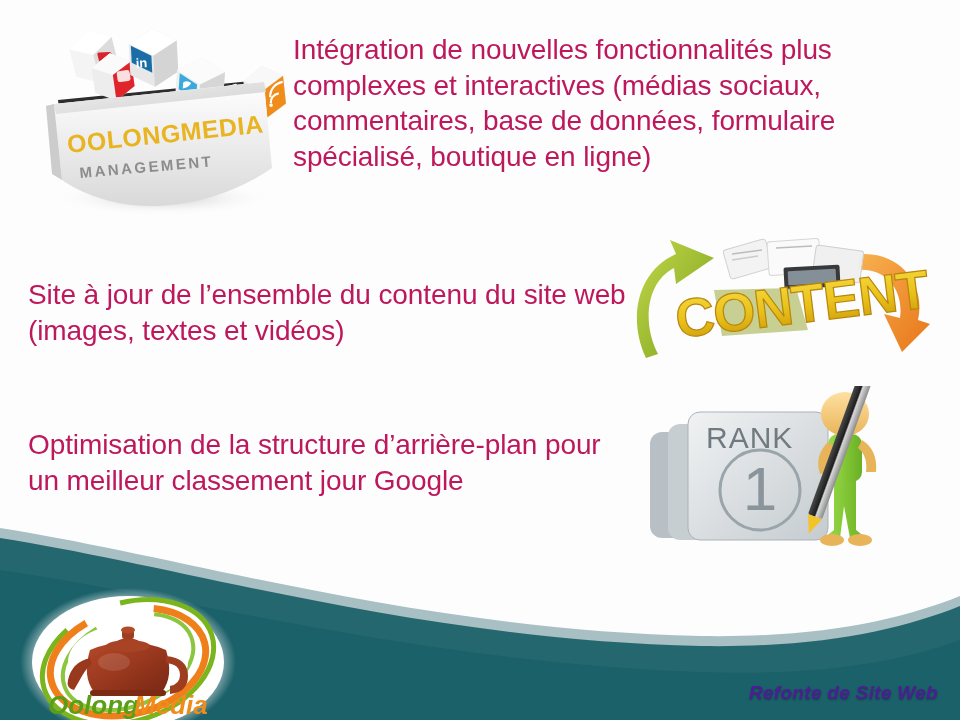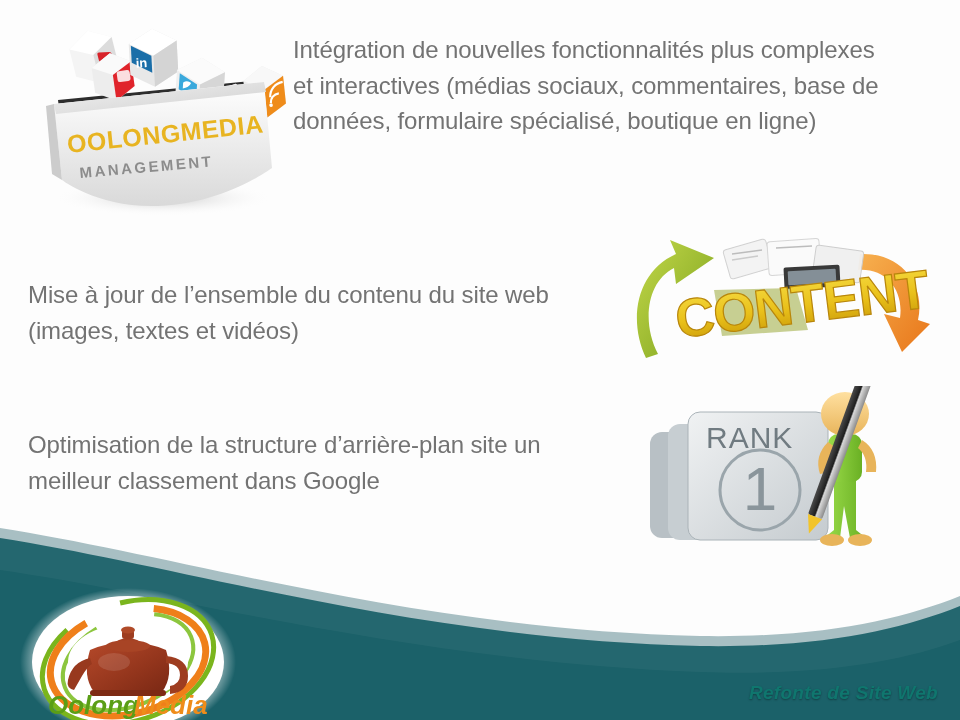--- a/index.html
+++ b/index.html
@@ -21,36 +21,36 @@
   .wave-layer {
     position: absolute;
     left: 0; top: 0;
     width: 960px; height: 720px;
     pointer-events: none;
   }
 
   
   .bullet-text {
     position: absolute;
-    color: #737373;
-    font-size: 24px;
+    color: #be185d;
+    font-size: 28px;
     line-height: 35.5px;
     letter-spacing: -0.1px;
     white-space: pre-line;
   }
   #bullet-1 { left: 293px; top: 32px;  width: 600px; }
   #bullet-2 { left: 28px;  top: 277px; width: 600px; }
   #bullet-3 { left: 28px;  top: 427px; width: 600px; }
 
   
   #footer-caption {
     position: absolute;
     right: 22px;
     bottom: 16px;
-    color: #0f766e;
+    color: #4c1d95;
     font-size: 19px;
     font-weight: bold;
     font-style: italic;
     letter-spacing: 0.3px;
     text-shadow: 0 1px 2px rgba(0,0,0,0.35);
   }
 
   
   #logo-badge {
     position: absolute;
@@ -281,23 +281,23 @@
       <g transform="rotate(20 196 80)">
         <rect x="188" y="-12" width="15" height="146" rx="2" fill="url(#pencilGrad)"></rect>
         <path d="M188,134 L203,134 L195.5,152 Z" fill="#f2c42a"></path>
         <rect x="188" y="-16" width="15" height="6" fill="#e0e0e0"></rect>
       </g>
     </svg>
   </div>
 
   <div class="bullet-text" id="bullet-1">Intégration de nouvelles fonctionnalités plus complexes et interactives (médias sociaux, commentaires, base de données, formulaire spécialisé, boutique en ligne)</div>
 
-  <div class="bullet-text" id="bullet-2">Mise à jour de l’ensemble du contenu du site web (images, textes et vidéos)</div>
-
-  <div class="bullet-text" id="bullet-3">Optimisation de la structure d’arrière-plan site un meilleur classement dans Google</div>
+  <div class="bullet-text" id="bullet-2">Site à jour de l’ensemble du contenu du site web (images, textes et vidéos)</div>
+
+  <div class="bullet-text" id="bullet-3">Optimisation de la structure d’arrière-plan pour un meilleur classement jour Google</div>
 
   <div id="logo-badge">
     <svg viewBox="0 0 220 152" width="220" height="152">
       <defs>
         <radialGradient id="logoGlow" cx="0.5" cy="0.5" r="0.5">
           <stop offset="70%" stop-color="#ffffff" stop-opacity="1"></stop>
           <stop offset="100%" stop-color="#ffffff" stop-opacity="0"></stop>
         </radialGradient>
         <linearGradient id="potGrad" x1="0" y1="0" x2="1" y2="1">
           <stop offset="0%" stop-color="#b5492a"></stop>

